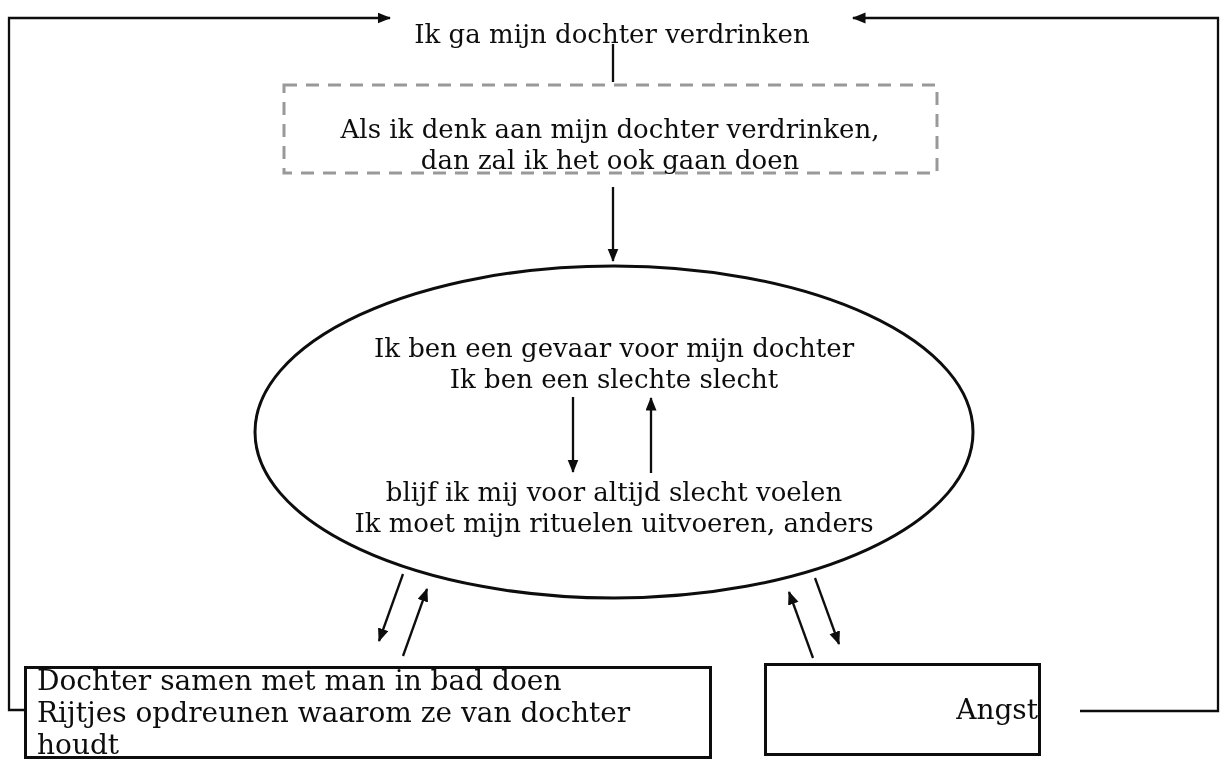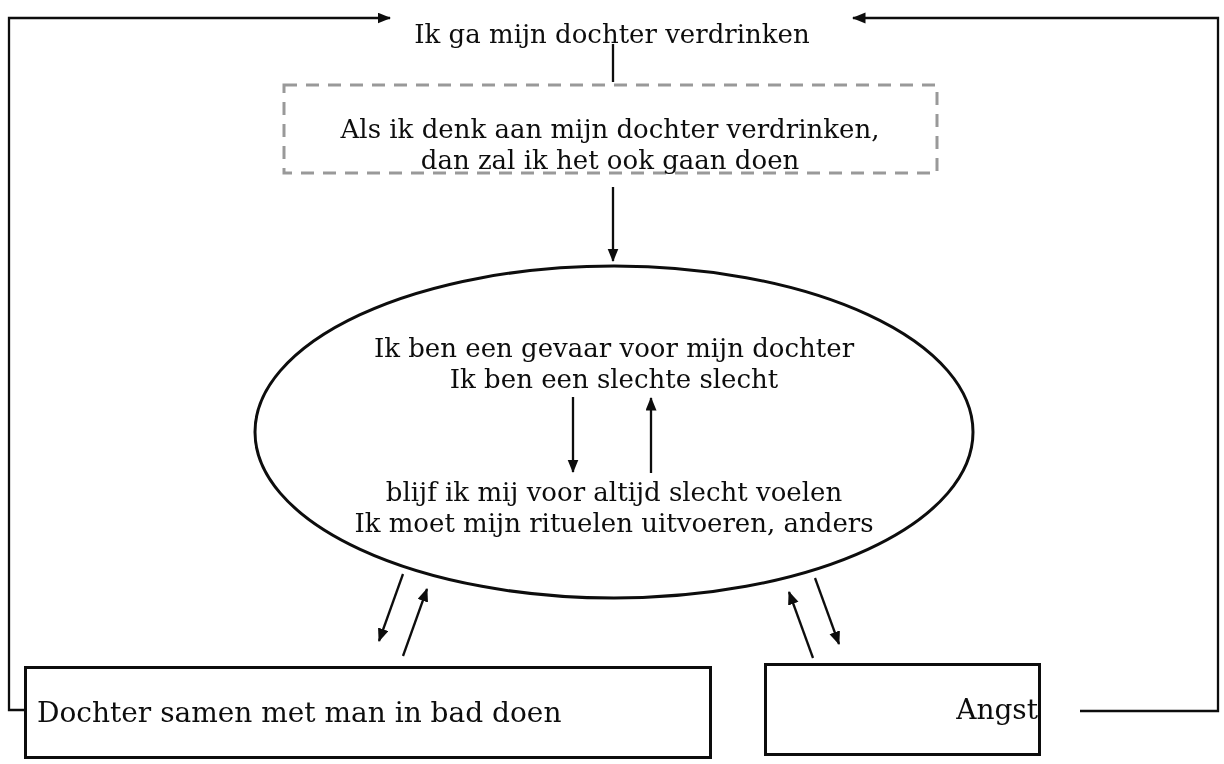--- a/index.html
+++ b/index.html
@@ -144,19 +144,20 @@
     <div>Ik ben een slechte slecht</div>
   </div>
 
   <div class="txt rule-text">
     <div>blijf ik mij voor altijd slecht voelen</div>
     <div>Ik moet mijn rituelen uitvoeren, anders</div>
   </div>
 
   <div class="solid-box rituals-box">
     <div>Dochter samen met man in bad doen</div>
+    <div>Rijtjes opdreunen waarom ze van dochter houdt</div>
   </div>
 
   <div class="solid-box anxiety-box">
     <div>Angst</div>
   </div>
 
 </div>
 
 </body></html>

